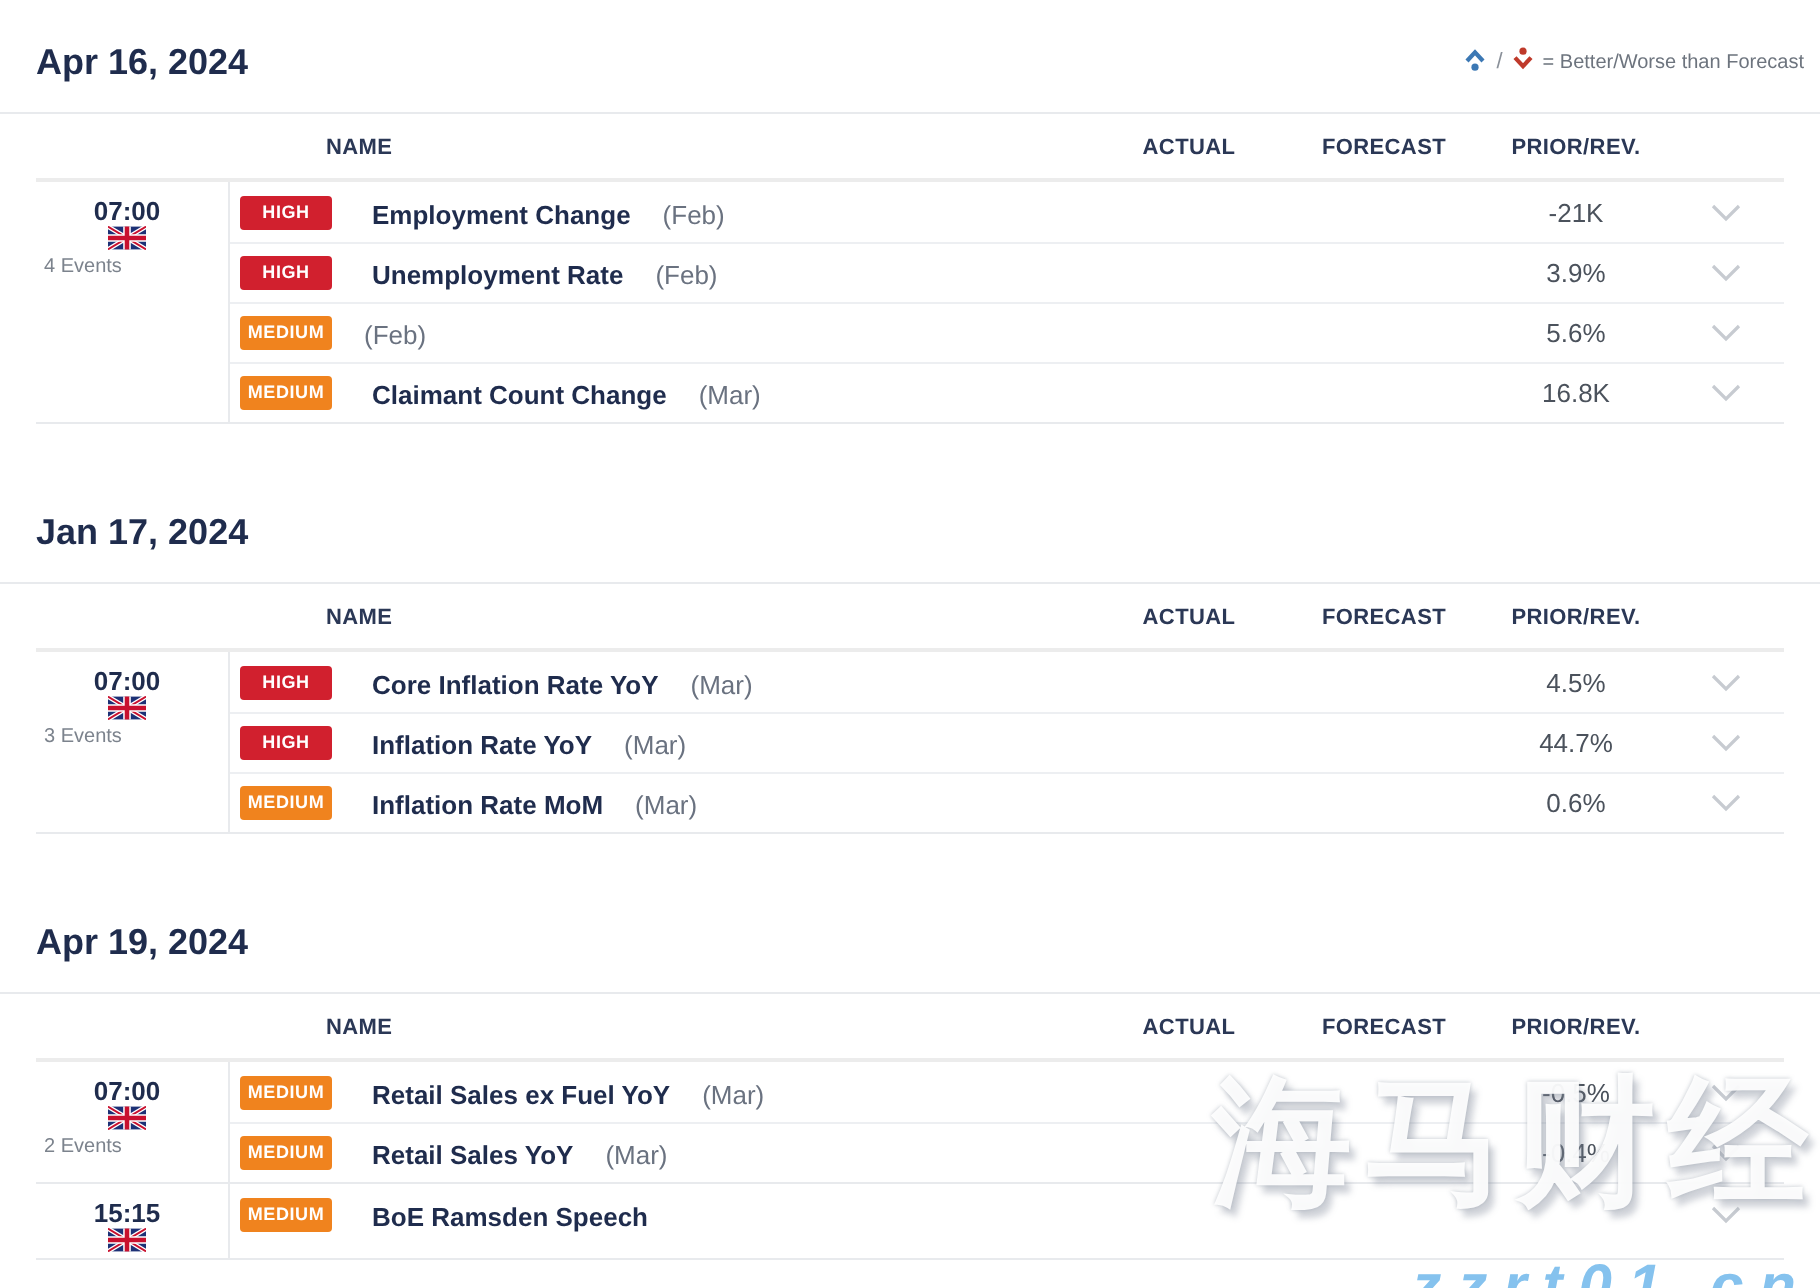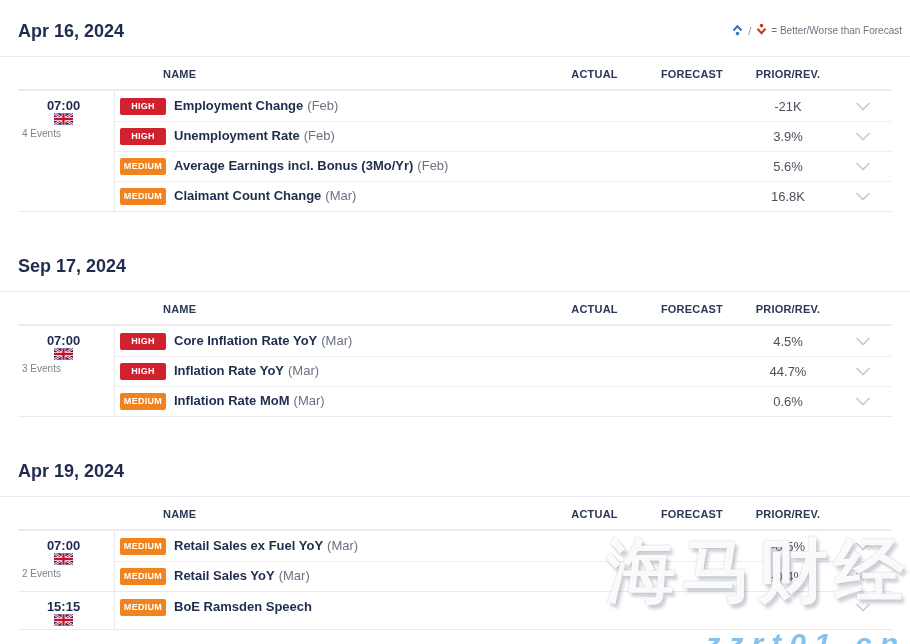--- a/index.html
+++ b/index.html
@@ -48,21 +48,21 @@
   .time { font-size:13px; font-weight:bold; color:#1f2c4d; }
   .flag svg { display:block; }
   .events-count { font-size:10px; color:#7c838d; margin-top:3px; }
   .events { flex:1; display:flex; flex-direction:column; }
 
   .event-row {
     display:grid; grid-template-columns:1fr 95px 100px 92px 58px;
     align-items:center; height:30px; cursor:pointer;
   }
   .event-row + .event-row { border-top:1px solid #edeff2; }
-  .name-cell { display:flex; align-items:flex-start; padding-left:5px; min-width:0; }
+  .name-cell { display:flex; align-items:flex-end; padding-left:5px; min-width:0;gap:12px; }
   .badge {
     flex:0 0 46px; width:46px; height:17px; line-height:17px;
     text-align:center; border-radius:2px;
     color:#fff; font-size:9px; font-weight:bold; letter-spacing:.3px;
   }
   .ev-name { font-size:13px; font-weight:bold; color:#1f2c4d; margin-left:8px; white-space:nowrap; }
   .ev-period { font-size:13px; color:#6a7280; margin-left:4px; white-space:nowrap; }
   .val { font-size:13px; color:#4b525c; text-align:center; }
   .chev { display:flex; justify-content:center; align-items:center; height:100%; }
 
@@ -161,21 +161,20 @@
     <div class="val">3.9%</div>
     <div class="chev">
       <svg width="16" height="9" viewBox="0 0 16 9">
         <path d="M1.5 1 L8 7.5 L14.5 1" fill="none" stroke="#c7cbd1" stroke-width="1.6"></path>
       </svg>
     </div>
   </div>
                 <div class="event-row">
     <div class="name-cell">
       <span class="badge" style="background: rgb(240, 131, 30);">MEDIUM</span>
-      <span class="ev-name">Average Earnings incl. Bonus (3Mo/Yr)</span>
       <span class="ev-period">(Feb)</span>
     </div>
     <div class="val"></div>
     <div class="val"></div>
     <div class="val">5.6%</div>
     <div class="chev">
       <svg width="16" height="9" viewBox="0 0 16 9">
         <path d="M1.5 1 L8 7.5 L14.5 1" fill="none" stroke="#c7cbd1" stroke-width="1.6"></path>
       </svg>
     </div>
@@ -194,21 +193,21 @@
         <path d="M1.5 1 L8 7.5 L14.5 1" fill="none" stroke="#c7cbd1" stroke-width="1.6"></path>
       </svg>
     </div>
   </div>
               </div>
   </div>
           </div>
     </div>
   </section>
       <section class="section">
-    <h2 class="date-heading">Sep 17, 2024</h2>
+    <h2 class="date-heading">Jan 17, 2024</h2>
     <div class="full-divider"></div>
     <div class="table">
       <div class="thead">
         <div class="th"></div>
         <div class="th name">NAME</div>
         <div class="th center">ACTUAL</div>
         <div class="th center">FORECAST</div>
         <div class="th center">PRIOR/REV.</div>
         <div class="th"></div>
       </div>

